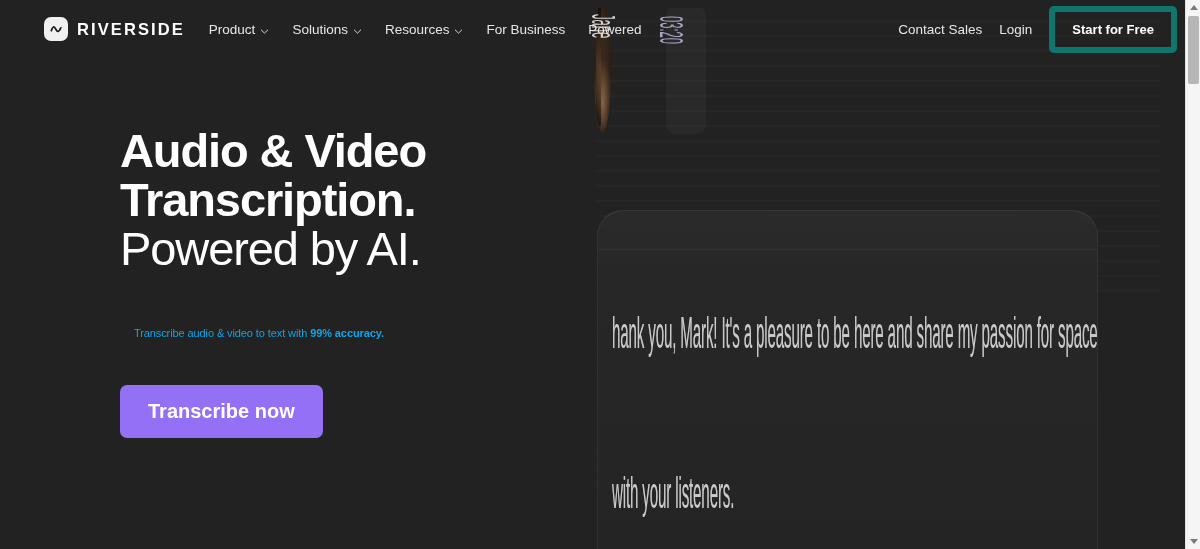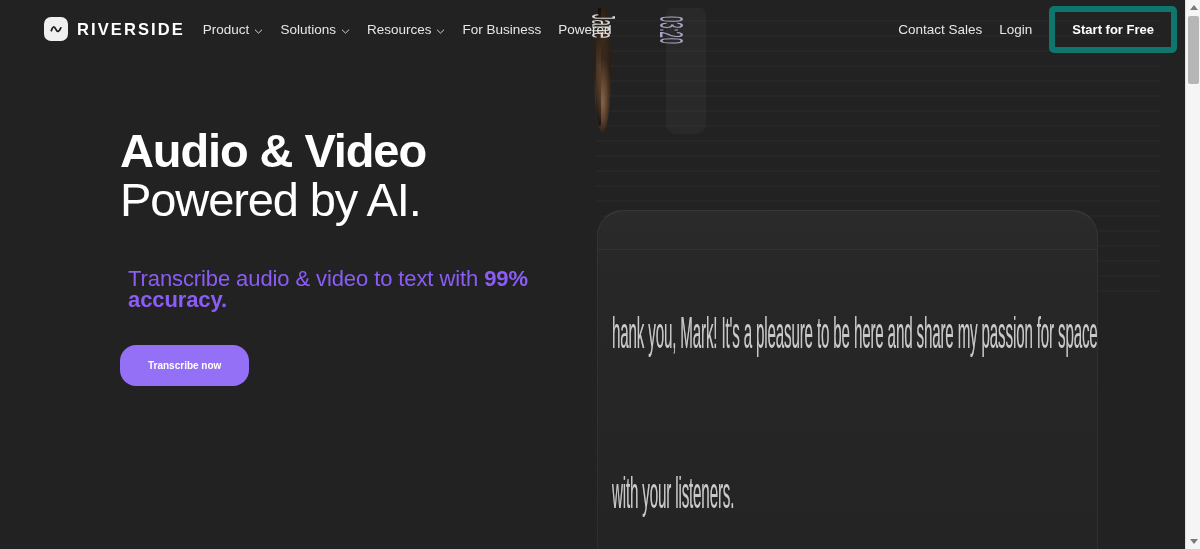--- a/index.html
+++ b/index.html
@@ -196,22 +196,22 @@
   }
   .brand-name {
     color: #fff;
     font-size: 16.5px;
     font-weight: 700;
     letter-spacing: 2.1px;
   }
   .nav-links {
     display: flex;
     align-items: center;
-    margin-left: 18px;
-    gap: 17px;
+    margin-left: 24px;
+    gap: 23px;
   }
   .nav-link {
     display: flex;
     align-items: center;
     gap: 5px;
     color: #e6e6e6;
     font-size: 13.5px;
     font-weight: 400;
     cursor: pointer;
     white-space: nowrap;
@@ -256,39 +256,39 @@
     margin: 0;
     color: #ffffff;
     font-size: 47px;
     line-height: 49px;
     letter-spacing: -1.1px;
   }
   .headline .h-bold { font-weight: 700; display: block; }
   .headline .h-light { font-weight: 400; display: block; }
 
   .subhead {
-    margin: 8px;
+    margin: 14px;
     padding-top: 36px;
-    color: #8b5cf6;
-    font-size: 22px;
+    color: #0ea5e9;
+    font-size: 11px;
     line-height: 21px;
     font-weight: 400;
     letter-spacing: -0.1px;
   }
   .subhead b { font-weight: 700; }
 
   .btn-primary {
     margin-top: 27px;
     display: inline-block;
     background: #9370f5;
     color: #ffffff;
     border: none;
-    border-radius: 16px;
+    border-radius: 7px;
     font-family: "Liberation Sans", sans-serif;
-    font-size: 10px;
+    font-size: 20px;
     font-weight: 700;
     padding: 15px 28px;
     cursor: pointer;
     white-space: nowrap;
   }
 
   
   .scrollbar {
     position: absolute;
     right: 0; top: 0;
@@ -411,20 +411,21 @@
         <div class="nav-link">Login</div>
         <button class="btn-outline">Start for Free</button>
       </div>
 
     </div>
 
     <div class="hero-copy">
 
       <h1 class="headline">
         <span class="h-bold">Audio &amp; Video</span>
+        <span class="h-bold">Transcription.</span>
         <span class="h-light">Powered by AI.</span>
       </h1>
 
       <p class="subhead">
         <span>Transcribe audio &amp; video to text with </span><b>99% accuracy.</b><br>
       </p>
 
       <button class="btn-primary">Transcribe now</button>
 
     </div>

